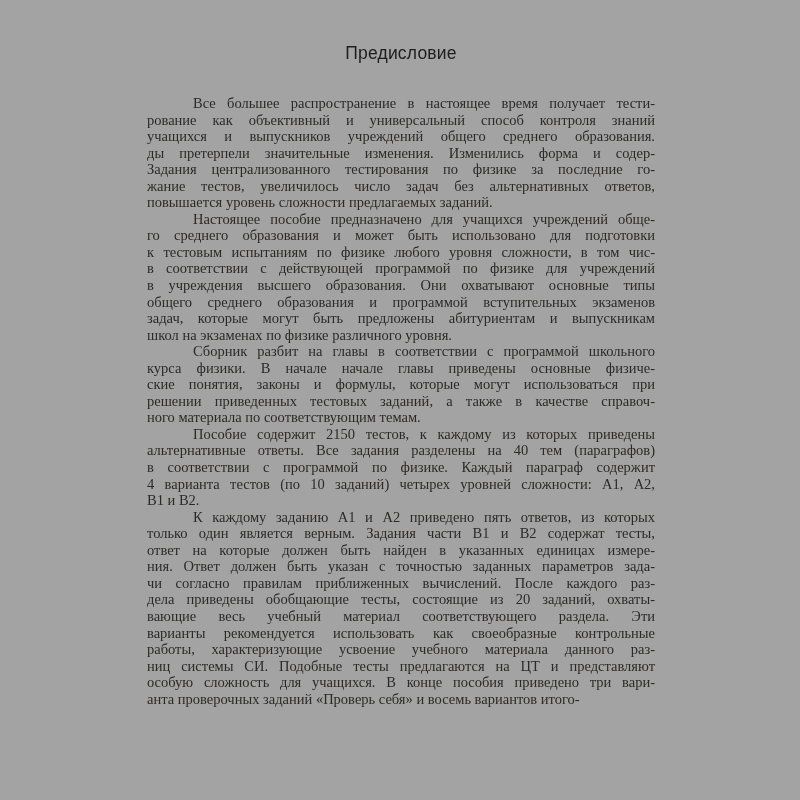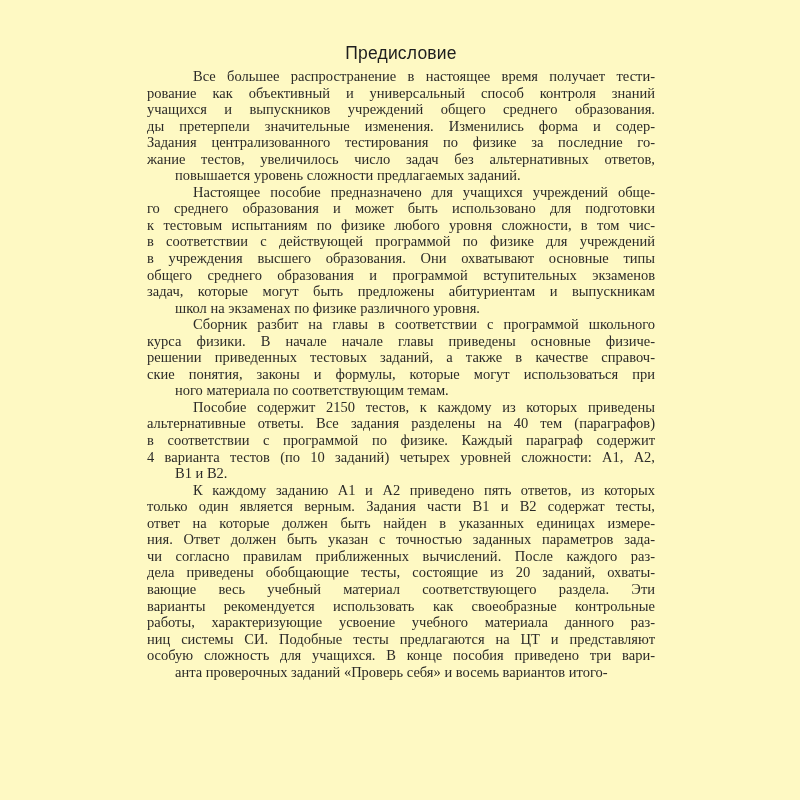--- a/index.html
+++ b/index.html
@@ -4,59 +4,58 @@
 <style>
   html, body {
     margin: 0;
     padding: 0;
     background: #ffffff;
   }
   .page {
     position: relative;
     width: 800px;
     height: 800px;
-    background: #fef9c3;
+    background: #a3a3a3;
     overflow: hidden;
     font-family: "Liberation Serif", serif;
   }
   .title {
     position: absolute;
     top: 43px;
     left: 147px;
     width: 508px;
     margin: 0;
     text-align: center;
     font-family: "Liberation Sans", sans-serif;
     font-size: 17.5px;
     font-weight: 400;
     letter-spacing: 0.2px;
     color: #1e1e1e;
   }
   .body-text {
     position: absolute;
-    top: 68px;
+    top: 95px;
     left: 147px;
     width: 508px;
     color: #2b2a28;
     font-size: 14.5px;
   }
   .line {
     height: 16.55px;
     line-height: 16.55px;
     text-align: justify;
     text-align-last: justify;
     white-space: normal;
     overflow: hidden;
   }
   .line.first {
     text-indent: 46px;
   }
   .line.last {
     text-align-last: left;
-    margin-left: 28px;
   }
 </style>
 </head>
 <body>
 
 <div class="page">
   <h1 class="title">Предисловие</h1>
   <div class="body-text">
       <div class="line first">Все большее распространение в настоящее время получает тести-</div>
       <div class="line">рование как объективный и универсальный способ контроля знаний</div>
@@ -68,22 +67,22 @@
       <div class="line first">Настоящее пособие предназначено для учащихся учреждений обще-</div>
       <div class="line">го среднего образования и может быть использовано для подготовки</div>
       <div class="line">к тестовым испытаниям по физике любого уровня сложности, в том чис-</div>
       <div class="line">в соответствии с действующей программой по физике для учреждений</div>
       <div class="line">в учреждения высшего образования. Они охватывают основные типы</div>
       <div class="line">общего среднего образования и программой вступительных экзаменов</div>
       <div class="line">задач, которые могут быть предложены абитуриентам и выпускникам</div>
       <div class="line last">школ на экзаменах по физике различного уровня.</div>
       <div class="line first">Сборник разбит на главы в соответствии с программой школьного</div>
       <div class="line">курса физики. В начале начале главы приведены основные физиче-</div>
+      <div class="line">ские понятия, законы и формулы, которые могут использоваться при</div>
       <div class="line">решении приведенных тестовых заданий, а также в качестве справоч-</div>
-      <div class="line">ские понятия, законы и формулы, которые могут использоваться при</div>
       <div class="line last">ного материала по соответствующим темам.</div>
       <div class="line first">Пособие содержит 2150 тестов, к каждому из которых приведены</div>
       <div class="line">альтернативные ответы. Все задания разделены на 40 тем (параграфов)</div>
       <div class="line">в соответствии с программой по физике. Каждый параграф содержит</div>
       <div class="line">4 варианта тестов (по 10 заданий) четырех уровней сложности: А1, А2,</div>
       <div class="line last">В1 и В2.</div>
       <div class="line first">К каждому заданию А1 и А2 приведено пять ответов, из которых</div>
       <div class="line">только один является верным. Задания части В1 и В2 содержат тесты,</div>
       <div class="line">ответ на которые должен быть найден в указанных единицах измере-</div>
       <div class="line">ния. Ответ должен быть указан с точностью заданных параметров зада-</div>

